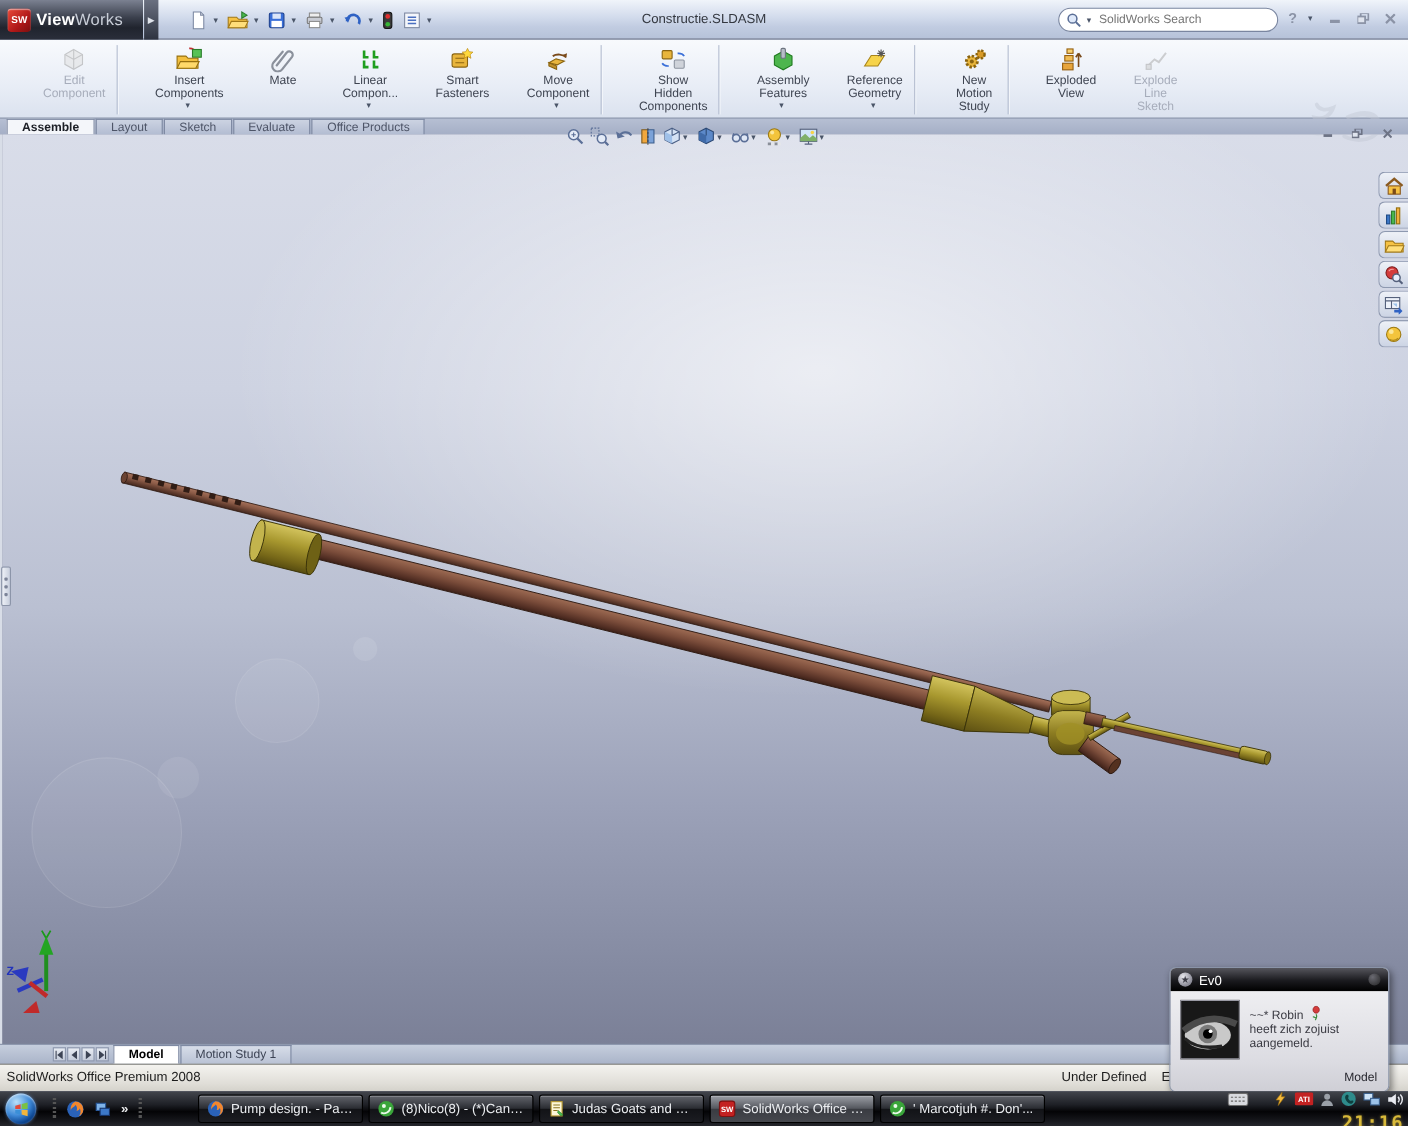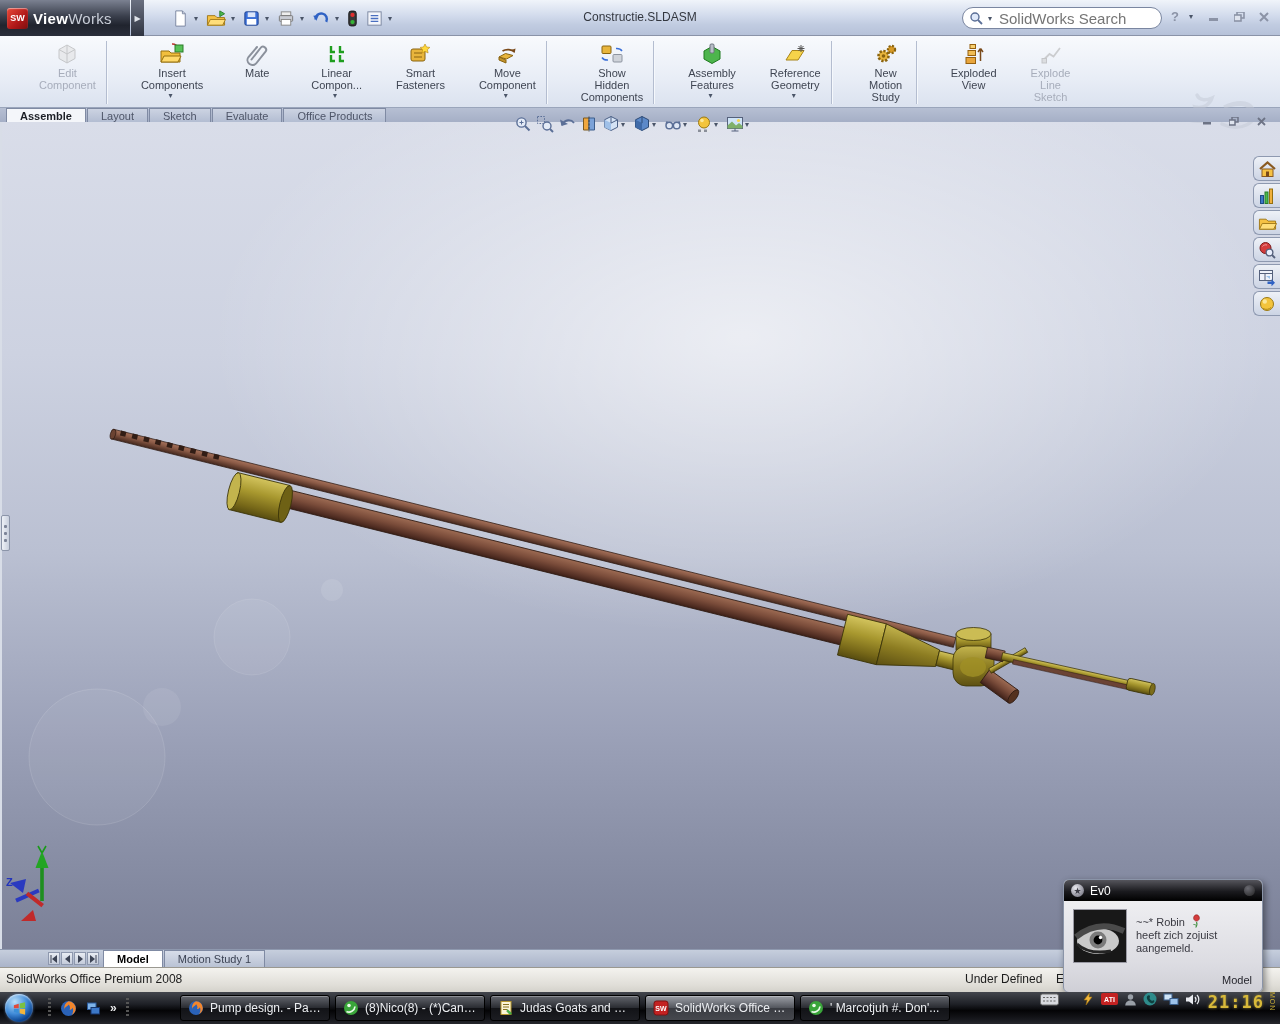--- a/index.html
+++ b/index.html
@@ -18,21 +18,21 @@
   .logo-solid { color:#fff; font-weight:bold; font-size:15px; letter-spacing:.3px; }
   .logo-works { color:#c9ced8; font-size:15px; letter-spacing:.3px;text-align:center; }
   .logo-arrow { position:absolute; left:131px; top:0; width:13px; height:36px;
     background:linear-gradient(#6a7080,#2e3340); color:#dfe3ea; font-size:8px; display:flex; align-items:center; justify-content:center; }
   .std-tools { position:absolute; left:168px; top:4px; height:28px; display:flex; align-items:center; }
   .tool { display:flex; align-items:center; padding:2px 3px; border-radius:3px; }
   .dd { font-size:8px; color:#4a5568; margin:0 4px 0 1px; }
   .doc-title { position:absolute; left:50%; top:10px; transform:translateX(-50%); color:#33373f; font-size:12px; }
   .search-box { position:absolute; right:118px; top:7px; width:200px; height:22px; border:1px solid #7a86a0;
     border-radius:11px; background:#fff; display:flex; align-items:center; padding:0 6px; gap:3px; }
-  .search-box input { border:none; outline:none; flex:1; font-size:15px; color:#444; font-family:"Liberation Sans",sans-serif; background:transparent; }
+  .search-box input { border:none; outline:none; flex:1; font-size:11px; color:#444; font-family:"Liberation Sans",sans-serif; background:transparent; }
   .win-controls { position:absolute; right:8px; top:9px; display:flex; align-items:center; gap:9px; color:#7c8498; }
   .wc { width:16px; height:14px; display:flex; align-items:center; justify-content:center; font-weight:bold; font-size:13px; color:#8b93a6; }
   .help-q { font-size:13px; font-weight:bold; color:#8b93a6; }
 
   
   .command-manager { position:absolute; top:36px; left:0; width:1280px; height:72px;
     background:linear-gradient(#f8fafd,#e8edf6 60%,#dbe2ef); border-bottom:1px solid #9aa5bb; z-index:30; }
   .cm-row { display:flex; align-items:flex-start; height:100%; padding:3px 0 0 10px; }
   .cm-btn { display:flex; flex-direction:column; align-items:center; min-width:50px; padding:1px 5px 0;
     color:#3f4552; text-align:center; border-radius:3px;margin-left:24px; }
@@ -109,21 +109,21 @@
   .quicklaunch { position:absolute; left:48px; top:0; height:32px; display:flex; align-items:center; gap:9px; }
   .grip { width:3px; height:20px; background:repeating-linear-gradient(#555 0 2px, transparent 2px 4px); }
   .chevron { color:#e8e9eb; font-weight:bold; font-size:12px; }
   .task-buttons { position:absolute; left:180px; top:0; height:32px; display:flex; align-items:center; gap:5px; }
   .tbtn { height:26px; width:150px; border-radius:3px; border:1px solid #000;
     background:linear-gradient(#63666d,#2b2d33 48%,#121317 52%,#1c1d22);
     box-shadow:inset 0 1px 0 rgba(255,255,255,.28); color:#eceef1; display:flex; align-items:center; gap:6px;
     padding:0 7px; font-size:12px; white-space:nowrap; overflow:hidden; }
   .tbtn.active { background:linear-gradient(#9da0a7,#55585f 48%,#3a3c42 52%,#46484e); }
   .tbtn .tlabel { overflow:hidden; text-overflow:ellipsis; }
-  .tray { position:absolute; right:4px; top:0; height:20px; display:flex; align-items:flex-start; gap:5px; }
+  .tray { position:absolute; right:4px; top:0; height:20px; display:flex; align-items:flex-end; gap:5px;flex-direction:column; }
   .clock { color:#d8b93a; font-family:"DejaVu Sans Mono", monospace; font-size:17px; font-weight:bold;
     letter-spacing:1px; text-shadow:0 0 3px rgba(216,185,58,.6); margin-left:3px; }
   .day { color:#c9ad36; font-size:7px; writing-mode:vertical-rl; letter-spacing:1px; line-height:7px; }
   .kbd-gap { margin-right:16px; }
 </style>
 </head>
 <body>
 
 <div class="viewport">
   <svg width="1280" height="827" viewBox="0 0 1280 827">

